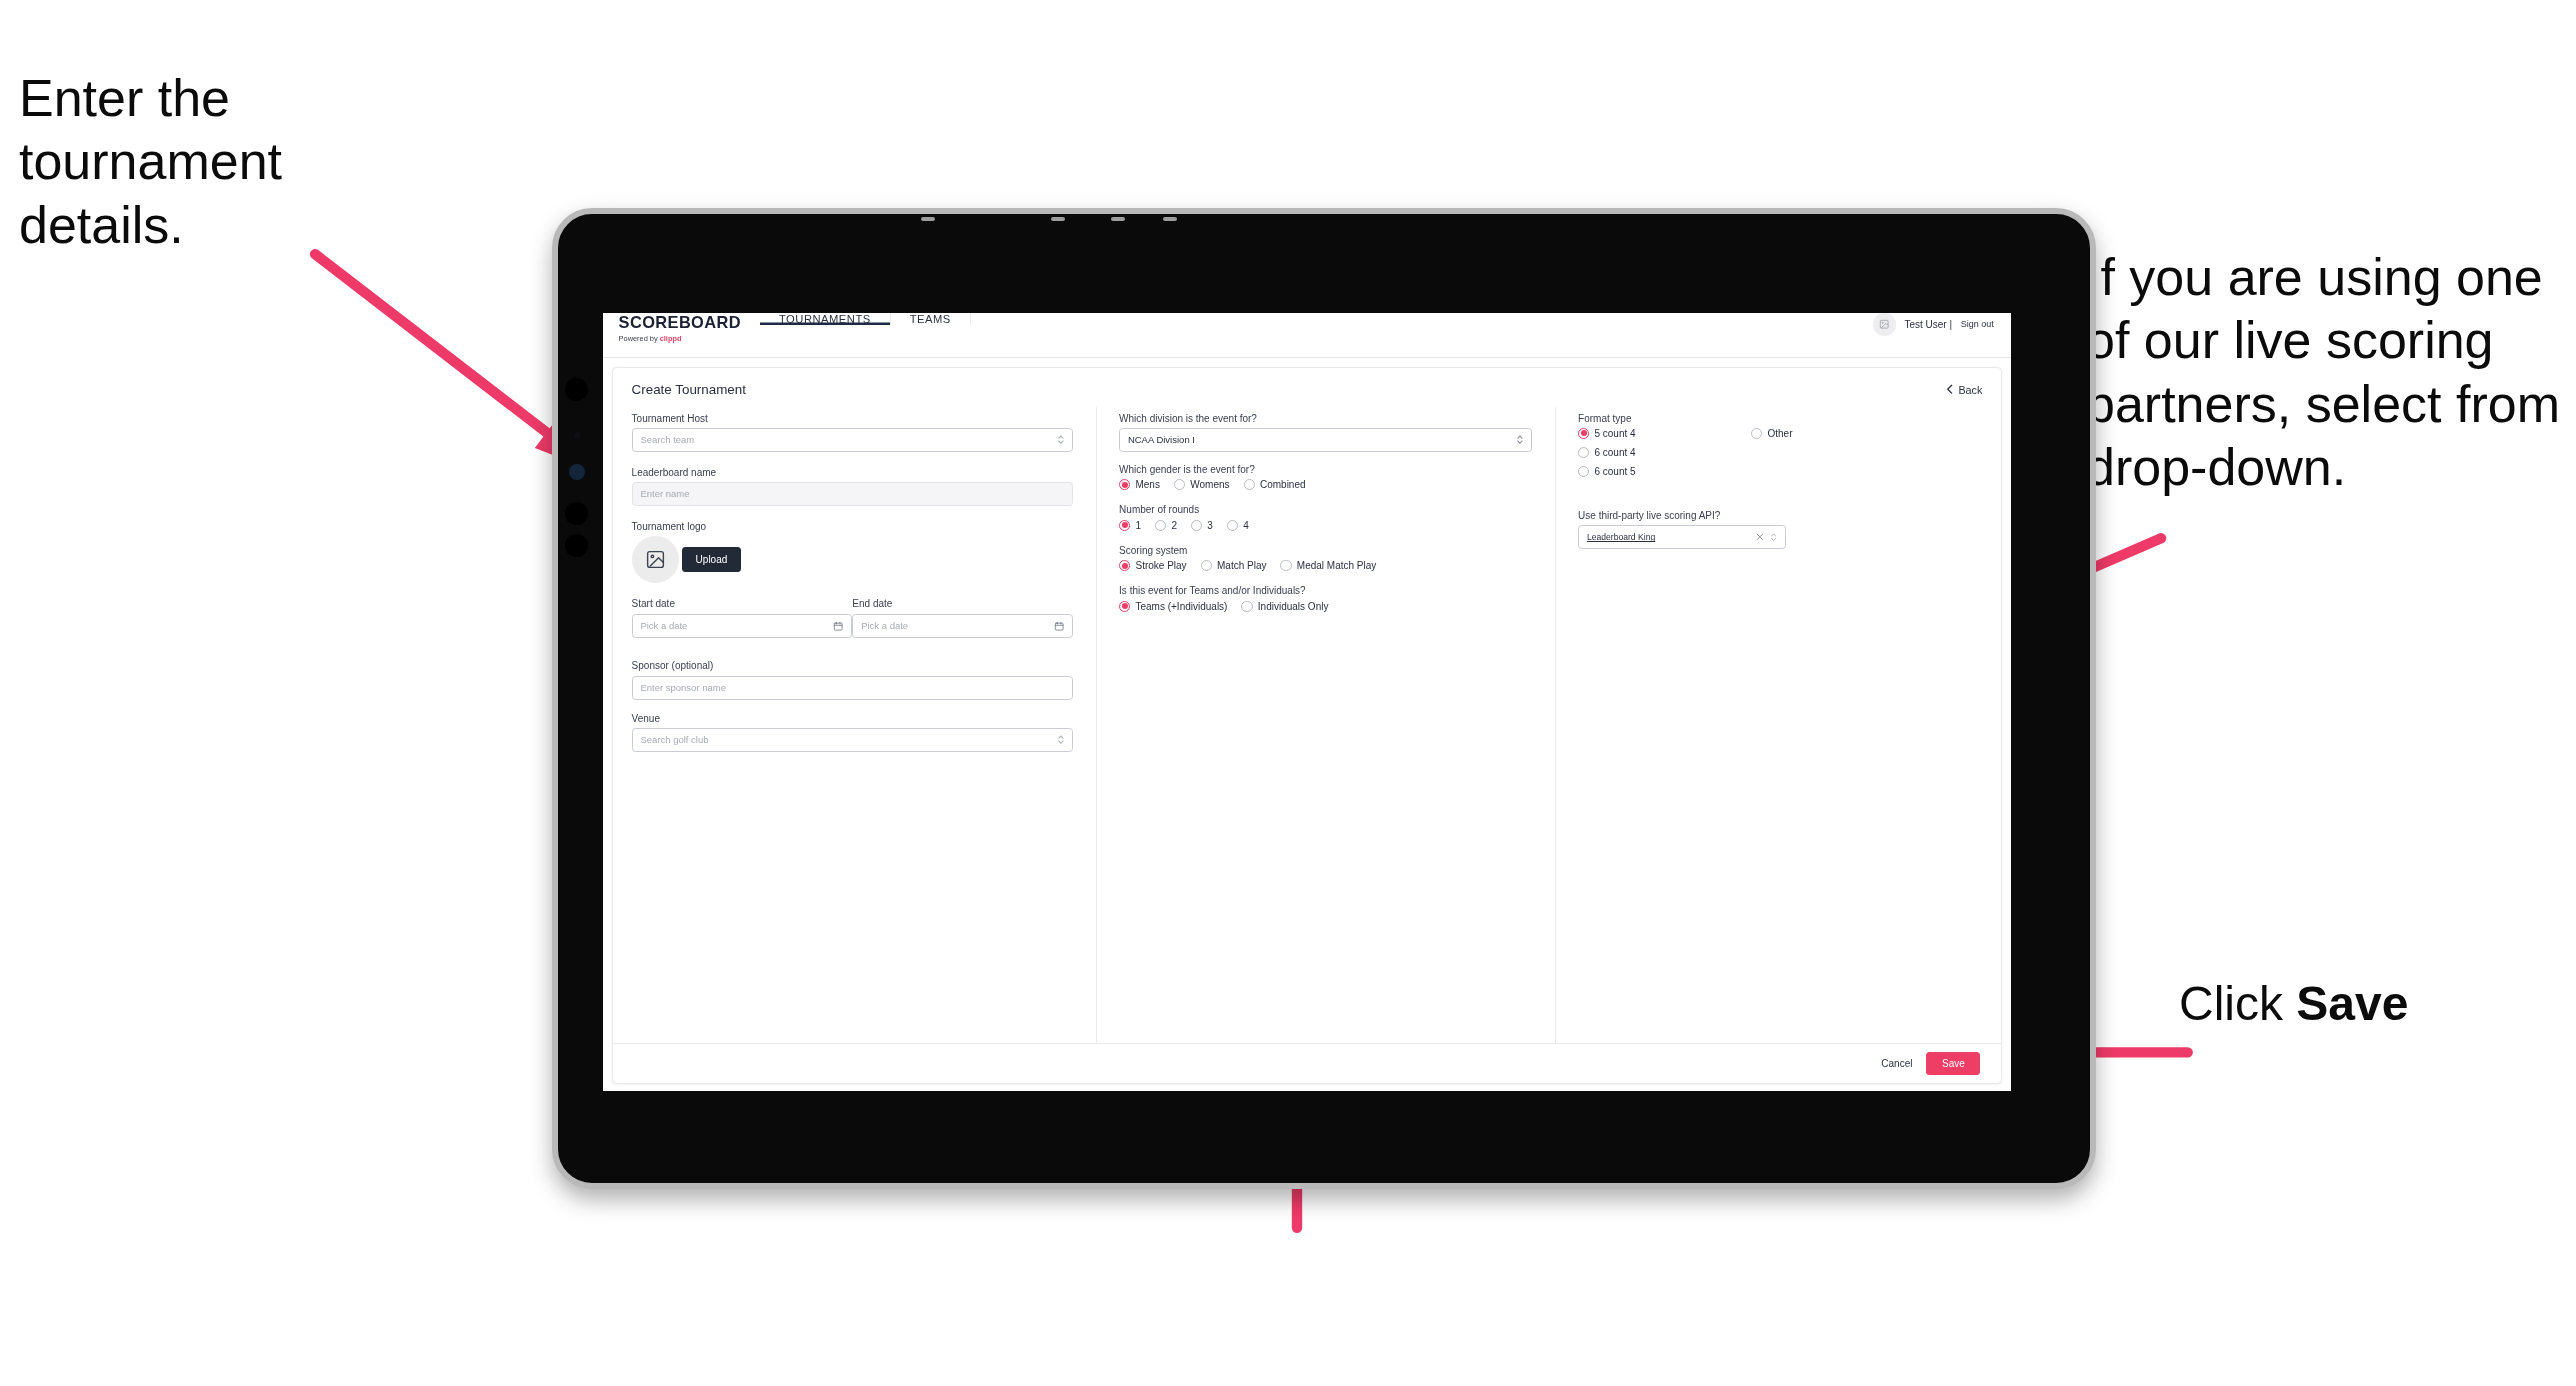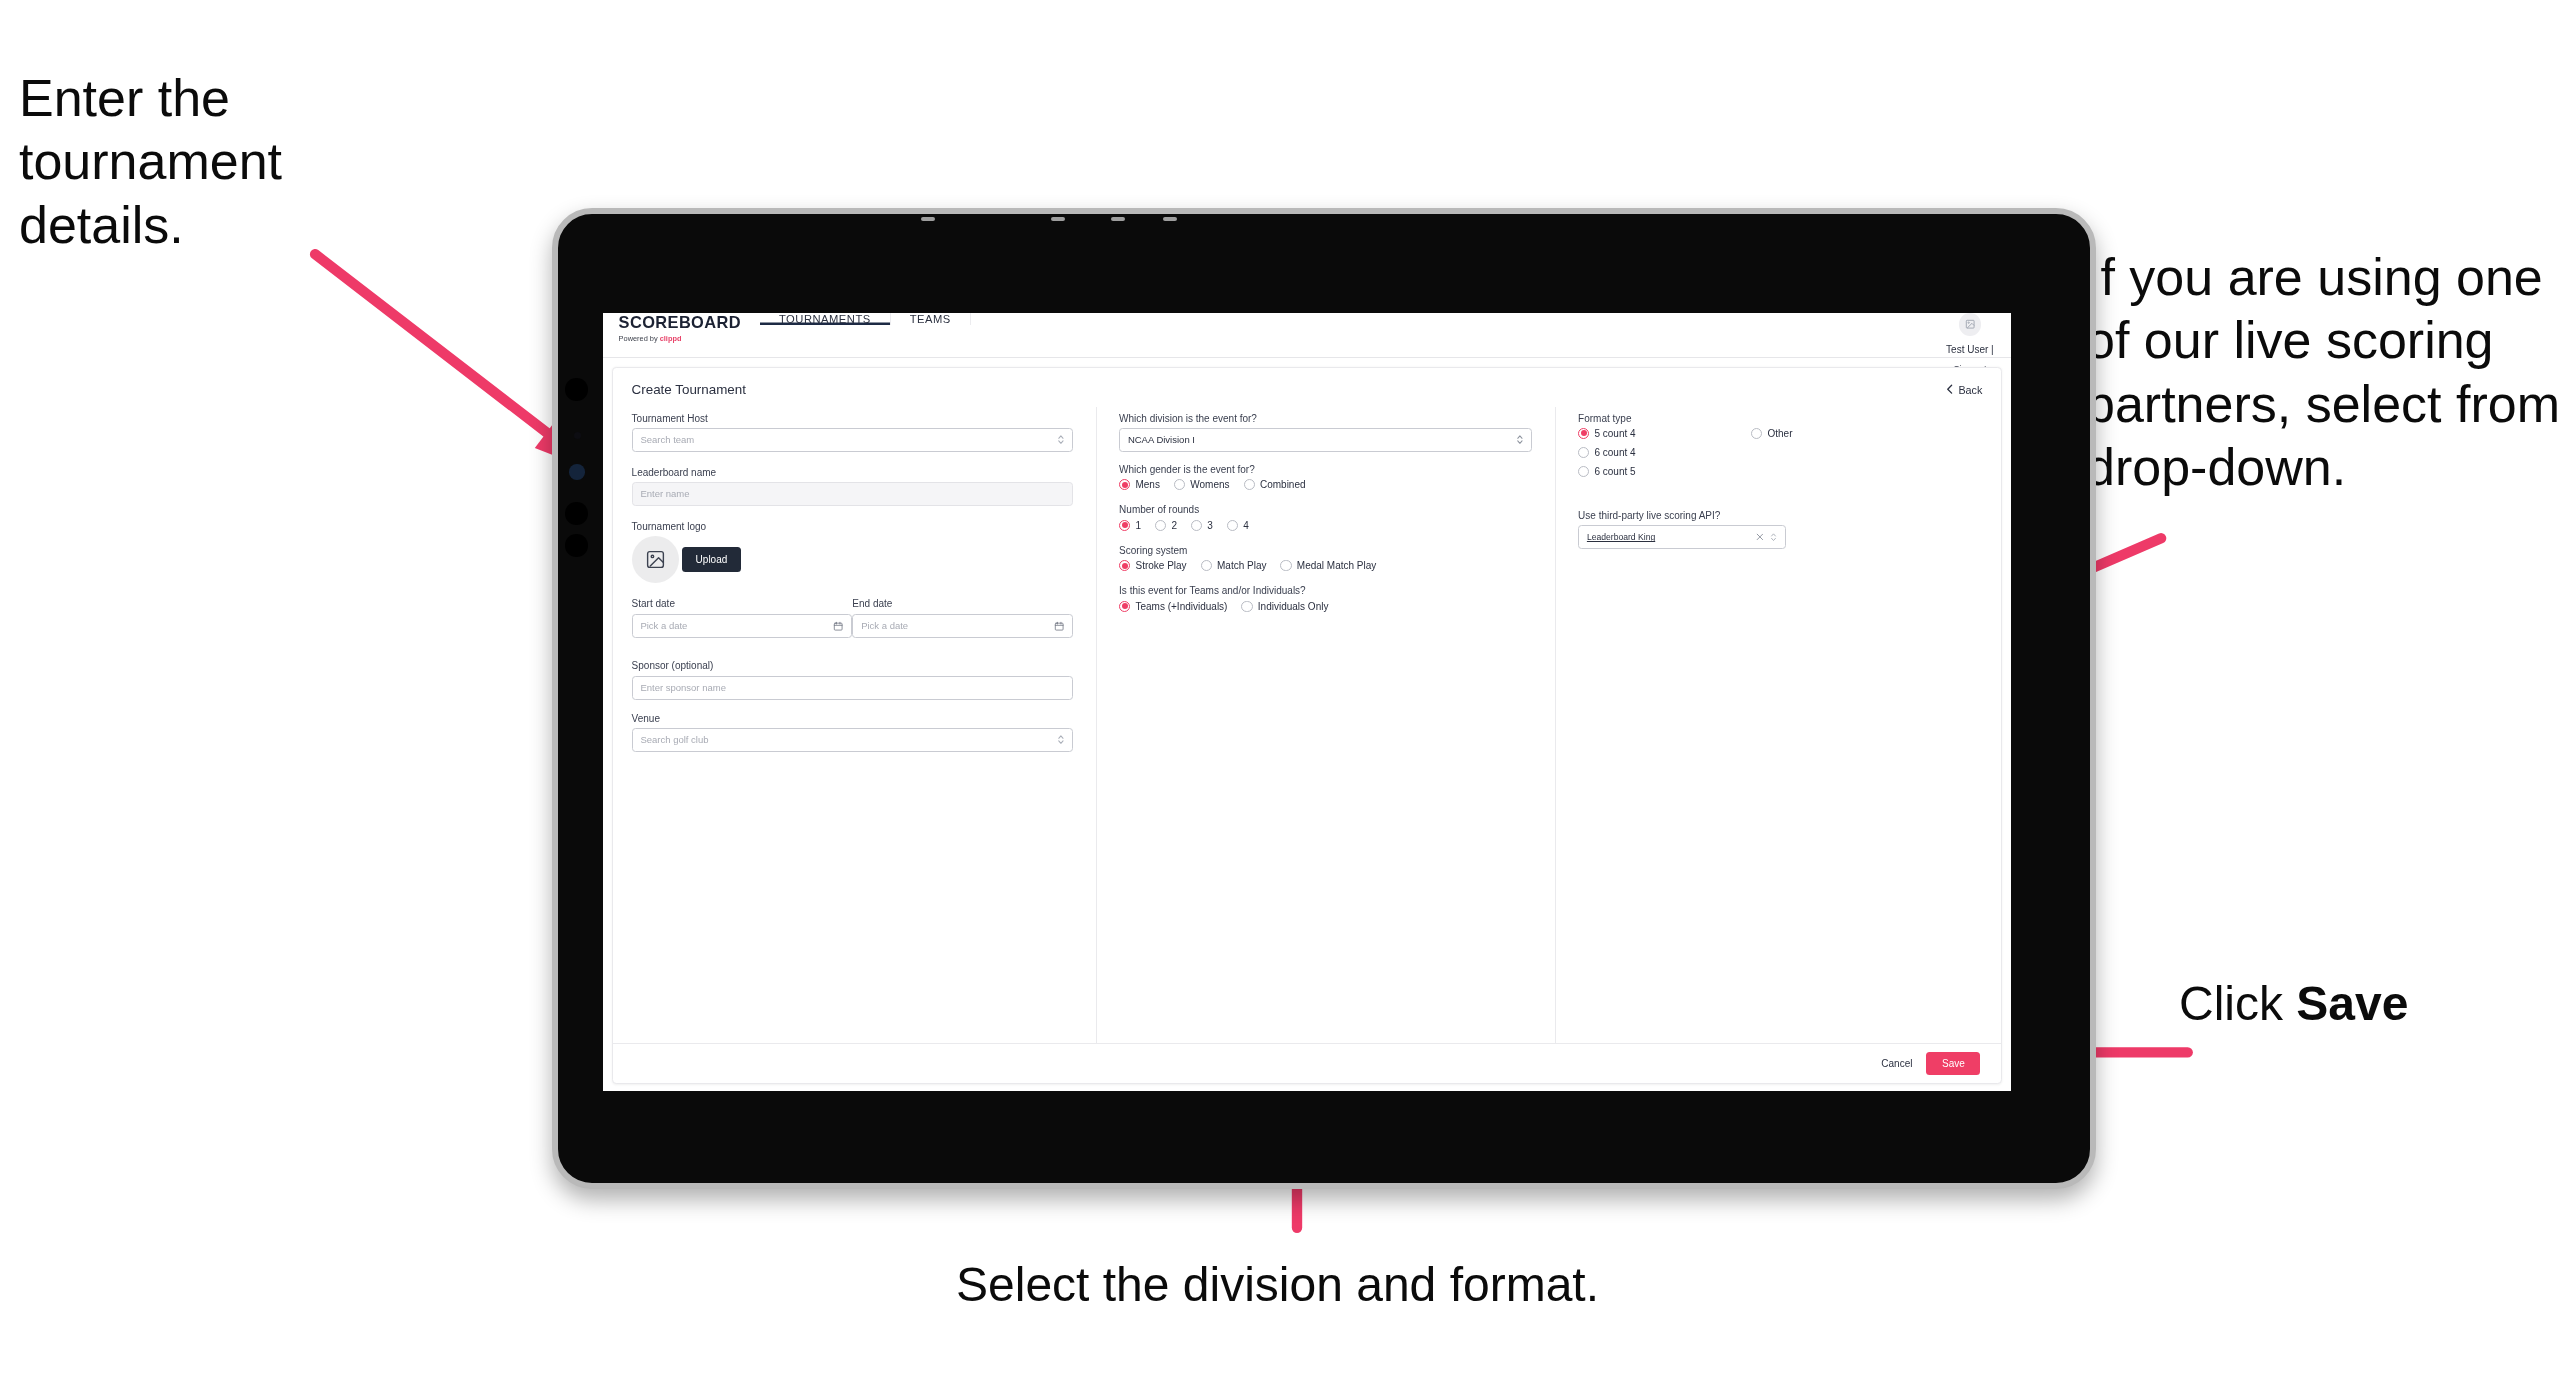--- a/index.html
+++ b/index.html
@@ -63,21 +63,21 @@
   #brand .bsub  { font-size: 7.4px; color: #3b3f4a; margin-top: 1.7px; }
   #brand .bsub .pink { color: #e8456b; font-weight: 700; }
   .navtab {
     display: flex; align-items: center; padding: 0 19px;
     font-size: 11.2px; color: #2c3140; letter-spacing: 0.5px;
     border-right: 0.9px solid #ececef; cursor: pointer;
   }
   .navtab:first-of-type { border-left: 0.9px solid #ececef; }
   .navtab.active { box-shadow: inset 0 -2.6px 0 #1d2a44; }
   #navspacer { flex: 1; }
-  #userbox { display: flex; align-items: center; gap: 8.6px; padding: 0 17.3px; flex-direction: column; }
+  #userbox { display: flex; align-items: center; gap: 8.6px; padding: 0 17.3px; }
   .avatar { width: 22.5px; height: 22.5px; border-radius: 50%; background: #eeeef1;
             display: flex; align-items: center; justify-content: center; }
   #uname { font-size: 10px; color: #2c3140; }
   #signout { font-size: 9px; color: #2c3140; cursor: pointer; }
 
   
   #card {
     position: absolute; left: 8.6px; top: 54px; right: 8.6px; bottom: 7px;
     background: #fff; border: 0.9px solid #e9e9ec; border-radius: 4.3px;
     box-shadow: 0 0.9px 2.6px rgba(0,0,0,.06);
@@ -143,21 +143,20 @@
 <body>
 
 <div id="stage">
 
   <div class="anno" id="anno-left">Enter the tournament details.</div>
 
   <div class="anno" id="anno-right">If you are using one of our live scoring partners, select from drop-down.</div>
 
   <div class="anno" id="anno-save"><span>Click </span><b>Save</b></div>
 
-  <div class="anno" id="anno-bottom">Select the division and format.</div>
 
   <svg class="arrow" style="left:303px; top:242px;" width="346" height="277" viewBox="0 0 400 320">
     <line x1="14" y1="14" x2="310" y2="242" stroke="#EE3A68" stroke-width="12" stroke-linecap="round"></line>
     <polygon points="345,268 268,238 296,201" fill="#EE3A68"></polygon>
   </svg>
 
   <svg class="arrow" style="left:1928px; top:519px;" width="259" height="130" viewBox="0 0 300 150">
     <line x1="270" y1="22" x2="62" y2="112" stroke="#EE3A68" stroke-width="12" stroke-linecap="round"></line>
     <polygon points="25,128 94,83 108,122" fill="#EE3A68"></polygon>
   </svg>

